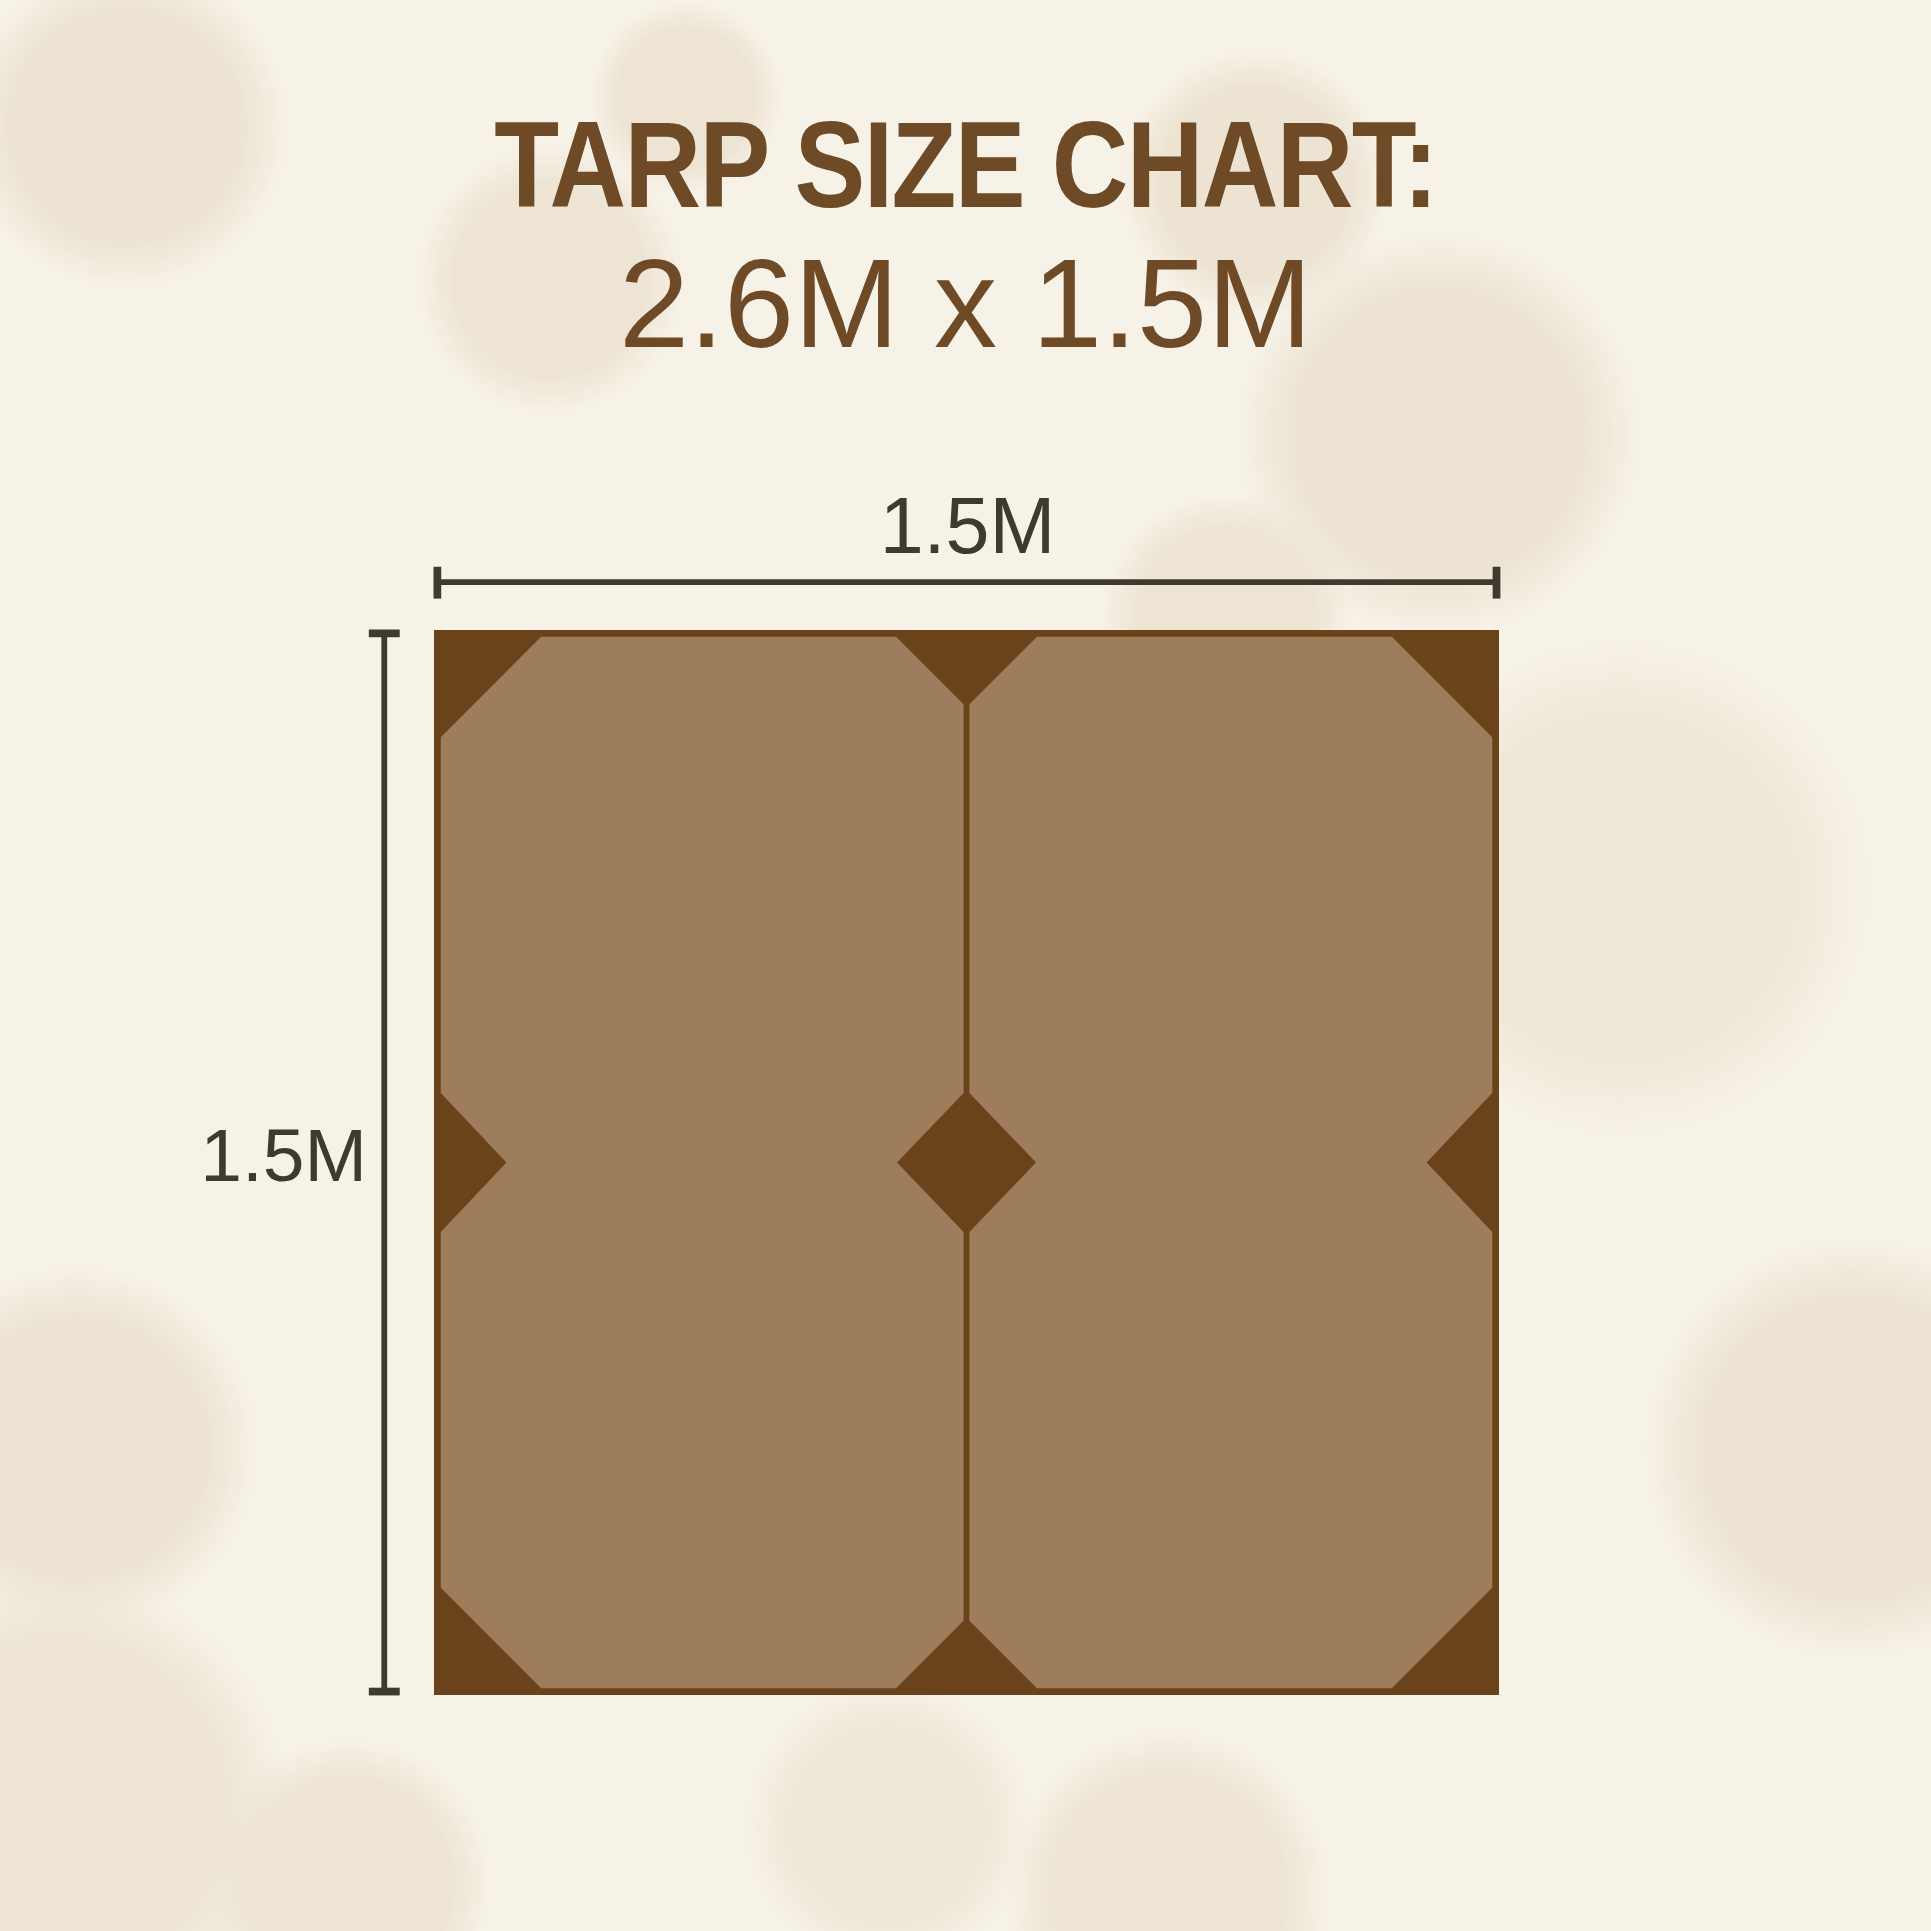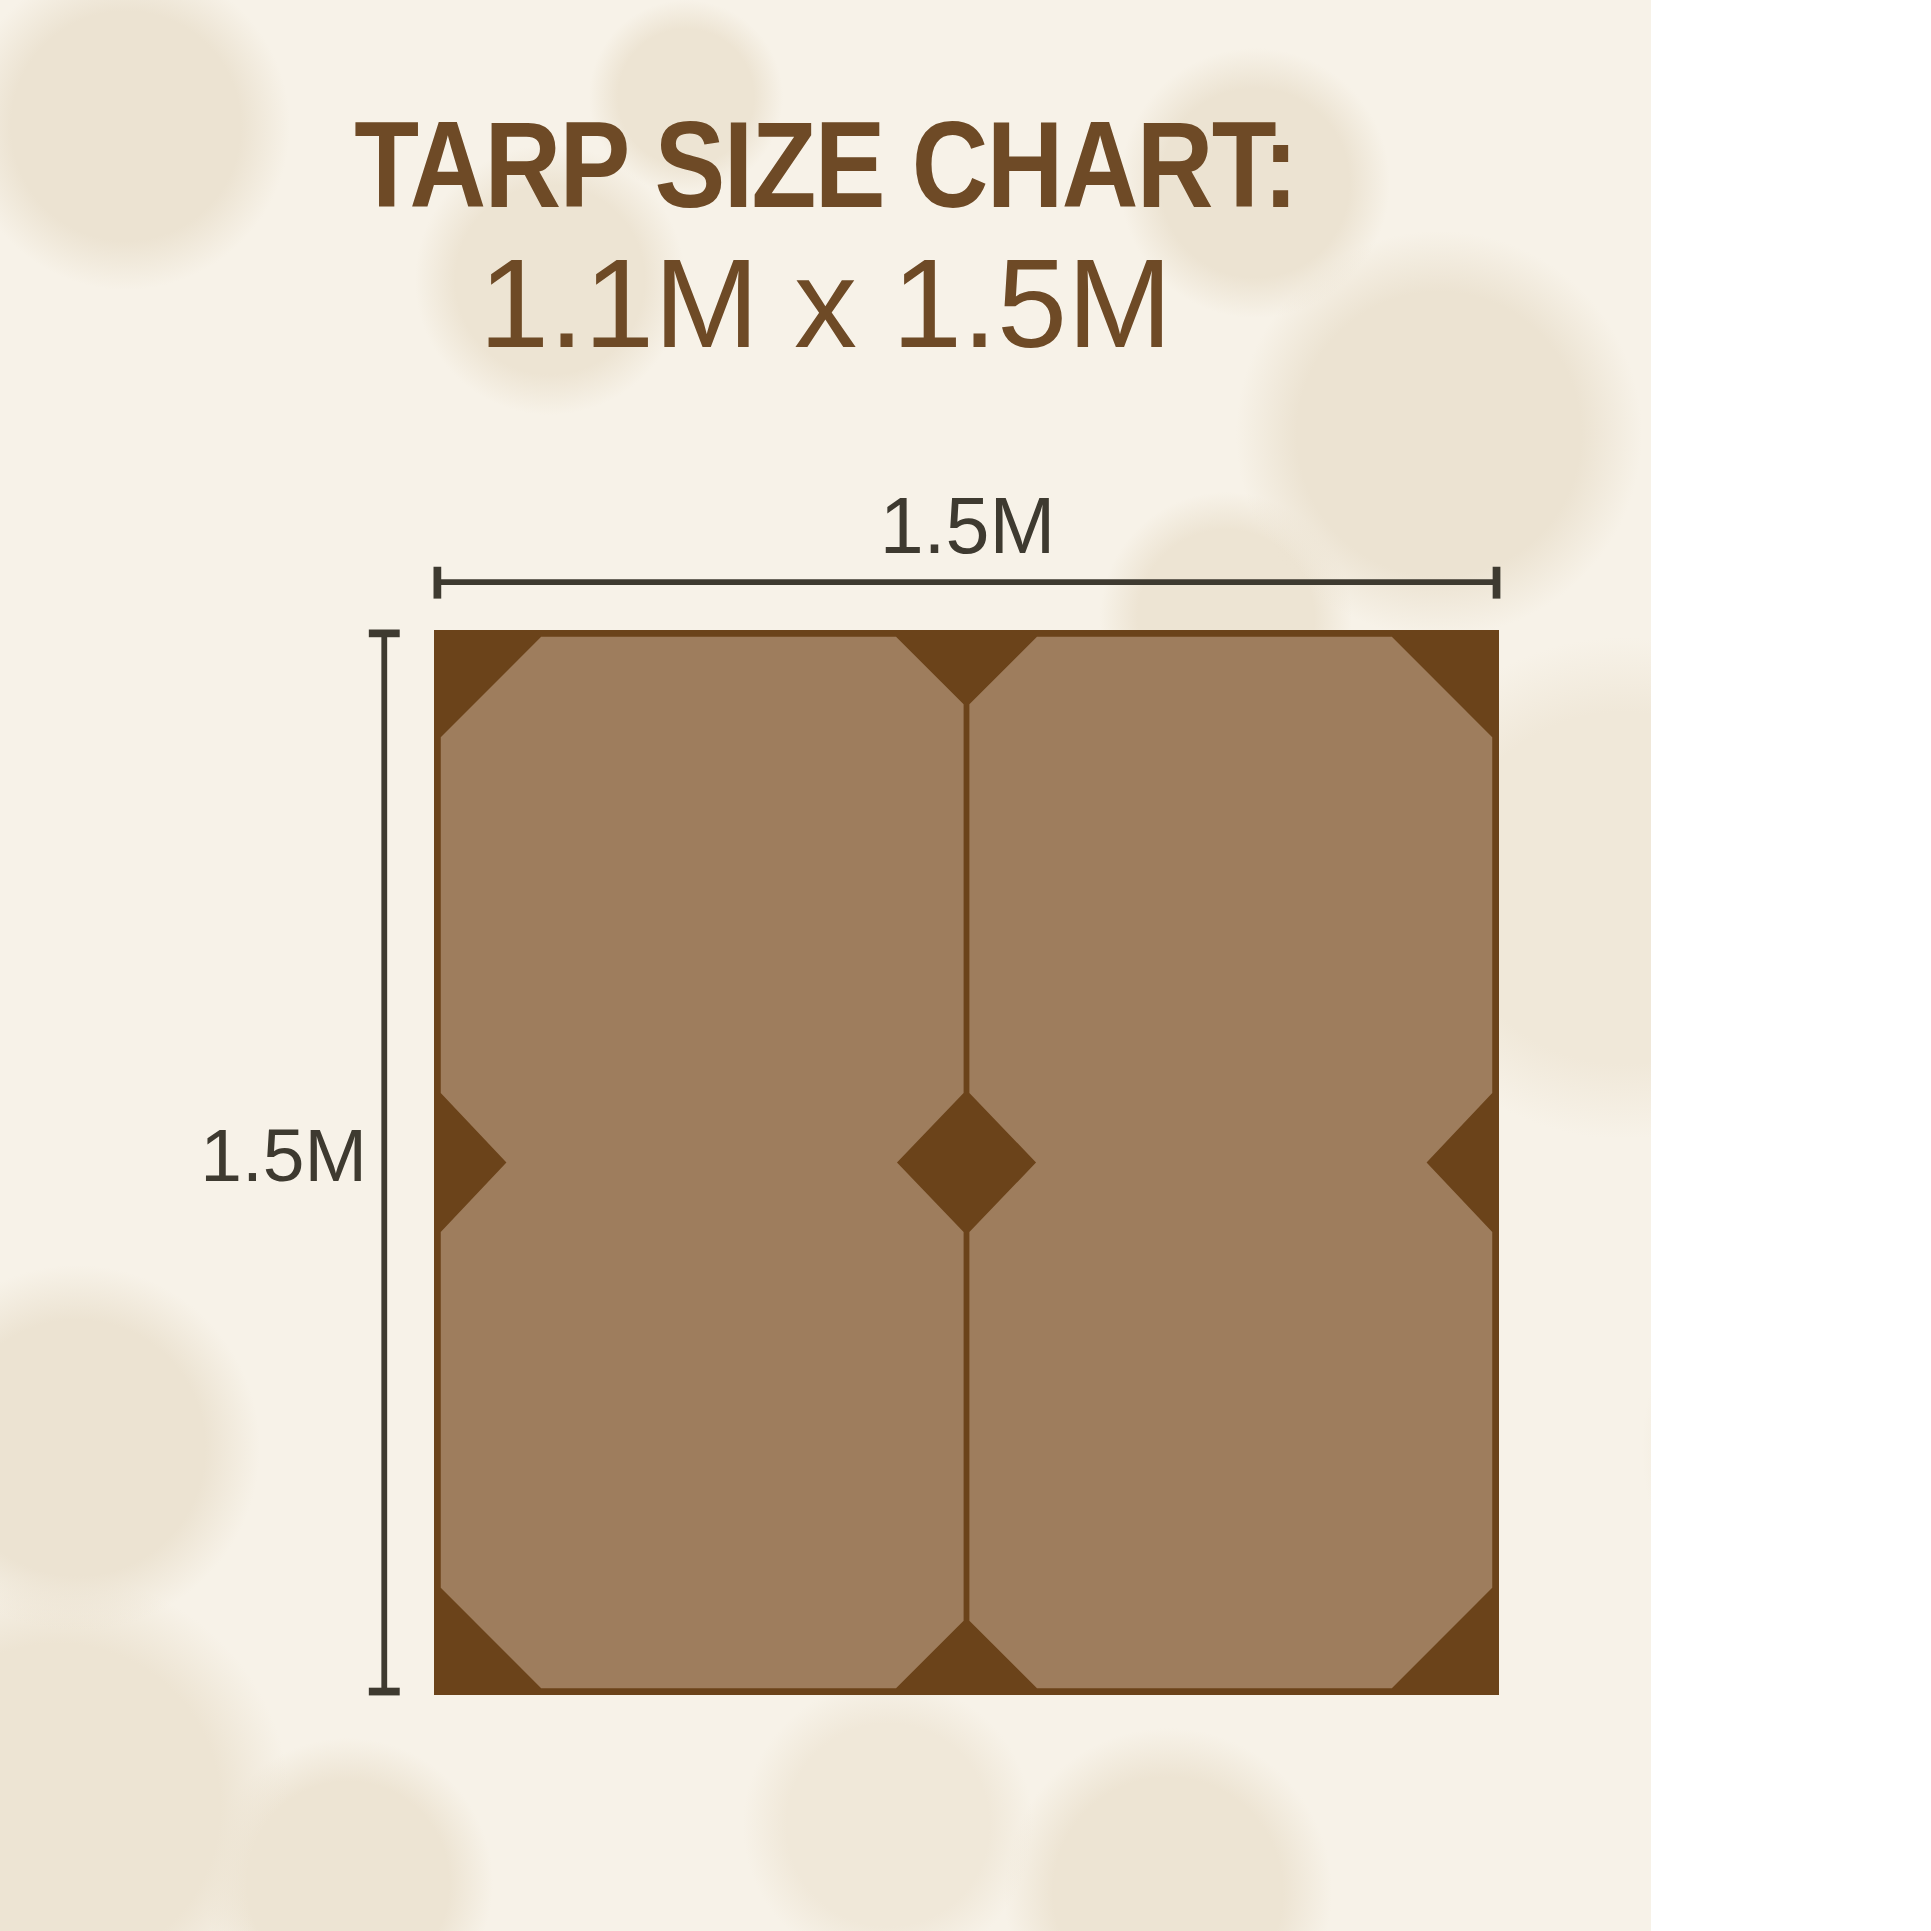--- a/index.html
+++ b/index.html
@@ -1,21 +1,21 @@
 <!DOCTYPE html>
 <html><head>
 <meta charset="utf-8">
 <style>
   html, body {
     margin: 0;
     padding: 0;
   }
   .page {
     position: relative;
-    width: 1651px;
+    width: 1931px;
     height: 1931px;
     overflow: hidden;
     font-family: "Liberation Sans", sans-serif;
     background-color: #f7f2e8;
     background-image:
       radial-gradient(circle 164px at 126px 126px,  #ece3d2 70%, rgba(236,227,210,0) 100%),
       radial-gradient(circle 135px at 550px 280px,  #ede4d3 70%, rgba(237,228,211,0) 100%),
       radial-gradient(circle 97px at 686px 97px,  #ede4d3 70%, rgba(237,228,211,0) 100%),
       radial-gradient(circle 135px at 1255px 183px, #ece3d2 70%, rgba(236,227,210,0) 100%),
       radial-gradient(circle 203px at 1439px 434px, #ece3d2 70%, rgba(236,227,210,0) 100%),
@@ -93,21 +93,21 @@
     top: 630px;
   }
 </style>
 </head>
 <body>
 
 <div class="page">
 
   <div class="title">TARP SIZE CHART:</div>
 
-  <div class="subtitle">1.1M x 1.5M</div>
+  <div class="subtitle">2.6M x 1.5M</div>
 
   <div class="dim-label dim-top">1.5M</div>
 
   <div class="dim-label dim-left">1.5M</div>
 
   <svg class="dims" width="1931" height="1931" viewBox="0 0 2000 2000">
 
     <g stroke="#3e3a30">
       <line x1="453" y1="603" x2="1550" y2="603" stroke-width="6"></line>
       <line x1="453" y1="587" x2="453" y2="620" stroke-width="8"></line>

